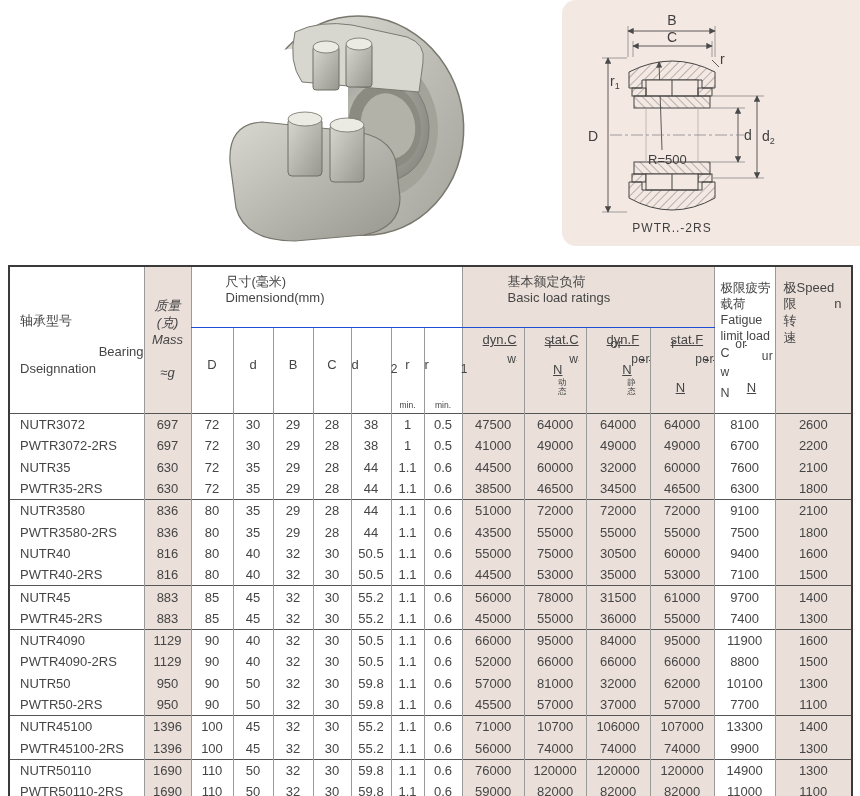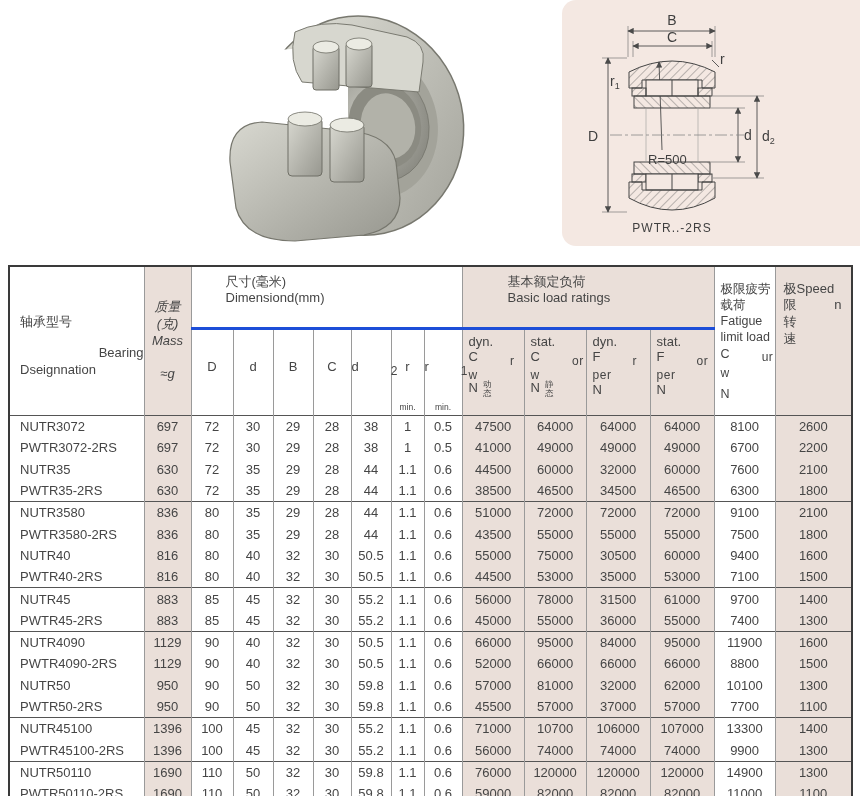--- a/index.html
+++ b/index.html
@@ -22,27 +22,27 @@
   table.spec{
     position:absolute;left:8px;top:265px;width:844px;
     border-collapse:collapse;table-layout:fixed;
     border:2px solid #3a3a3a;font-size:13px;color:#454545;
   }
   .spec th,.spec td{border-left:1px solid #9a9a9a;font-weight:normal;padding:0;}
   .spec thead th.nobl{border-left:none;}
   .spec tbody td:first-child{border-left:none;}
   .spec thead{border-bottom:1px solid #555;}
   .spec .pink{background:#eadfd9;}
-  .spec th.topcell{height:60px;vertical-align:top;text-align:left;border-bottom:3px solid #1d4ed8;line-height:1.25;}
+  .spec th.topcell{height:60px;vertical-align:top;text-align:left;border-bottom:1px solid #1d4ed8;line-height:1.25;}
   .spec th.topcell .pad{padding:7px 0 0 34px;}
   .spec th.topcell.loadtop .pad{padding-left:45px;}
   .spec th.dimcell{position:relative;height:73px;vertical-align:middle;text-align:center;padding-bottom:12px;}
   .spec th.dimcell .min{position:absolute;bottom:3px;left:0;right:0;font-size:8.5px;text-align:center;}
   .spec th.loadcell{height:73px;vertical-align:top;text-align:left;}
-  .lwrap{height:63px;margin:5px 0 3px 6px;display:flex;flex-direction:column;line-height:1.15;}
+  .lwrap{height:63px;margin:5px 0 3px 20px;display:flex;flex-direction:row;line-height:1.15;text-decoration:underline;}
   .lwrap .nline{margin-top:auto;}
   .fwrap{height:122px;margin:5px 2px 4px 6px;display:flex;flex-direction:column;text-align:left;font-size:12.5px;line-height:1.3;}
   .fwrap .nline{margin-top:auto;}
   .swrap{height:122px;margin:5px 2px 4px 8px;display:flex;flex-direction:row;text-align:left;font-size:13px;line-height:1.3;}
   .dwrap{margin:10px 0 0 10px;text-align:left;line-height:1.35;}
   .dwrap .en{margin-top:13px;text-align:right;}
   .mwrap{text-align:center;line-height:1.3;font-style:italic;}
   .mwrap .ug{margin-top:16px;}
   sub{font-size:12px;line-height:0;letter-spacing:.5px;padding-left:32px;}
   sup{font-size:8px;line-height:0;}

